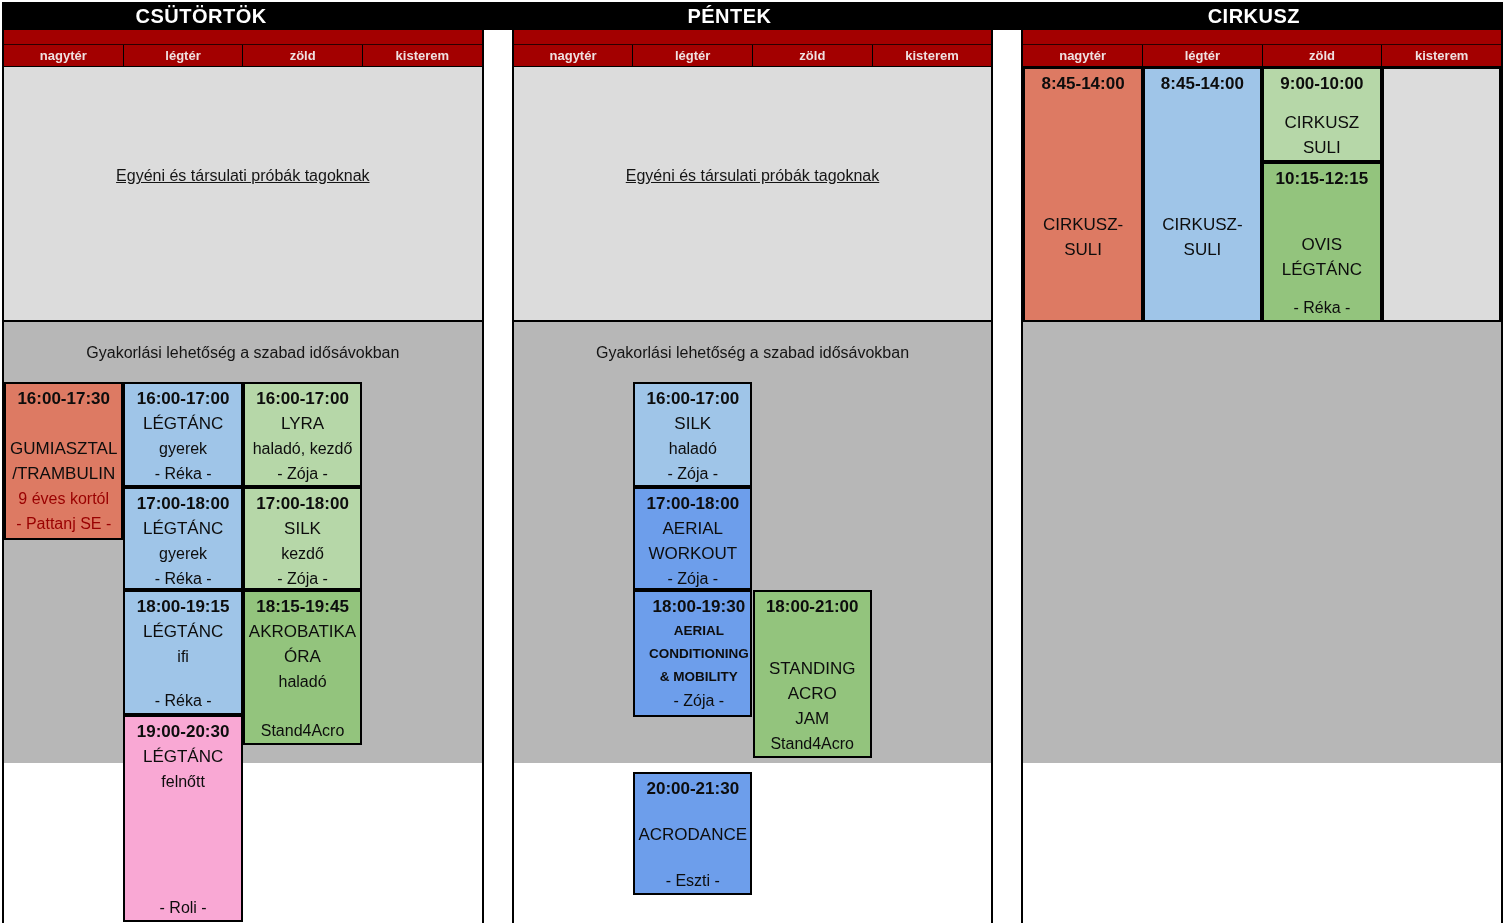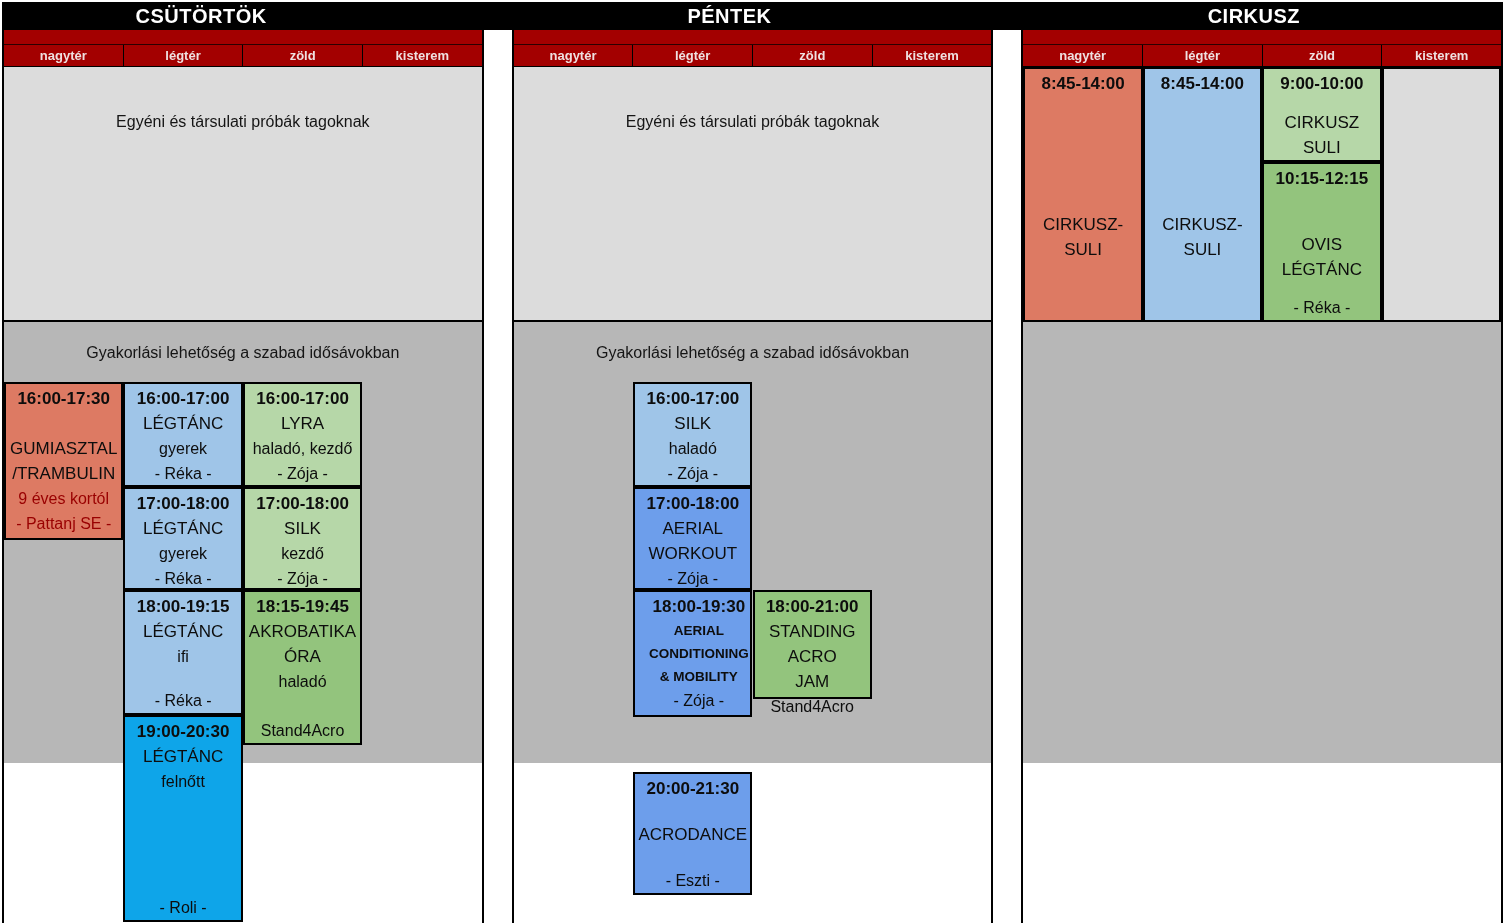--- a/index.html
+++ b/index.html
@@ -44,21 +44,21 @@
   .col-h + .col-h{border-left:1px solid #000;}
   
   .body{position:relative;height:855px;}
   .zone-top{
     height:255px;box-sizing:border-box;border-bottom:2px solid #000;
   }
   .zone-bottom{height:441px;}
   .note{
     text-align:center;font-size:16px;color:#151515;white-space:nowrap;
   }
-  .zone-top .note{padding-top:46px;}
+  .zone-top .note{padding-top:100px;text-decoration:underline;}
   .zone-bottom .note{padding-top:22px;}
   .events{position:absolute;left:0;top:0;right:0;bottom:0;pointer-events:none;}
   
   .block{
     position:absolute;width:25%;box-sizing:border-box;
     border:2px solid #000;
     display:flex;flex-direction:column;align-items:center;
     padding-top:2px;line-height:25px;text-align:center;
   }
   .ln{white-space:nowrap;flex:0 0 auto;}
@@ -138,21 +138,21 @@
               <div class="ln s-text">- Réka -</div>
             </div>
             <div class="block" style="left: 50%; top: 523px; height: 155px; background: rgb(147, 196, 125);">
               <div class="ln s-time">18:15-19:45</div>
               <div class="ln s-title">AKROBATIKA</div>
               <div class="ln s-title">ÓRA</div>
               <div class="ln s-text">haladó</div>
               <div class="ln s-spacer" style="flex: 1 1 0px;"></div>
               <div class="ln s-text">Stand4Acro</div>
             </div>
-            <div class="block" style="left: 25%; top: 648px; height: 207px; background: #0ea5e9;">
+            <div class="block" style="left: 25%; top: 648px; height: 207px; background: #f9a8d4;">
               <div class="ln s-time">19:00-20:30</div>
               <div class="ln s-title">LÉGTÁNC</div>
               <div class="ln s-text">felnőtt</div>
               <div class="ln s-spacer" style="flex: 1 1 0px;"></div>
               <div class="ln s-text">- Roli -</div>
             </div>
           </div>
       </div>
     </section>
 
@@ -184,21 +184,21 @@
               <div class="ln s-title">WORKOUT</div>
               <div class="ln s-text">- Zója -</div>
             </div>
             <div class="block" style="left: 25%; top: 523px; height: 127px; background: rgb(109, 158, 235); padding-left: 12px;">
               <div class="ln s-time">18:00-19:30</div>
               <div class="ln s-small">AERIAL</div>
               <div class="ln s-small">CONDITIONING</div>
               <div class="ln s-small">&amp; MOBILITY</div>
               <div class="ln s-text">- Zója -</div>
             </div>
-            <div class="block" style="left: 50%; top: 523px; height: 109px; background: rgb(147, 196, 125);">
+            <div class="block" style="left: 50%; top: 523px; height: 168px; background: rgb(147, 196, 125);">
               <div class="ln s-time">18:00-21:00</div>
               <div class="ln s-spacer" style="flex: 1 1 0px;"></div>
               <div class="ln s-title">STANDING</div>
               <div class="ln s-title">ACRO</div>
               <div class="ln s-title">JAM</div>
               <div class="ln s-text">Stand4Acro</div>
             </div>
             <div class="block" style="left: 25%; top: 705px; height: 123px; background: rgb(109, 158, 235);">
               <div class="ln s-time">20:00-21:30</div>
               <div class="ln s-spacer" style="flex: 1 1 0px;"></div>

